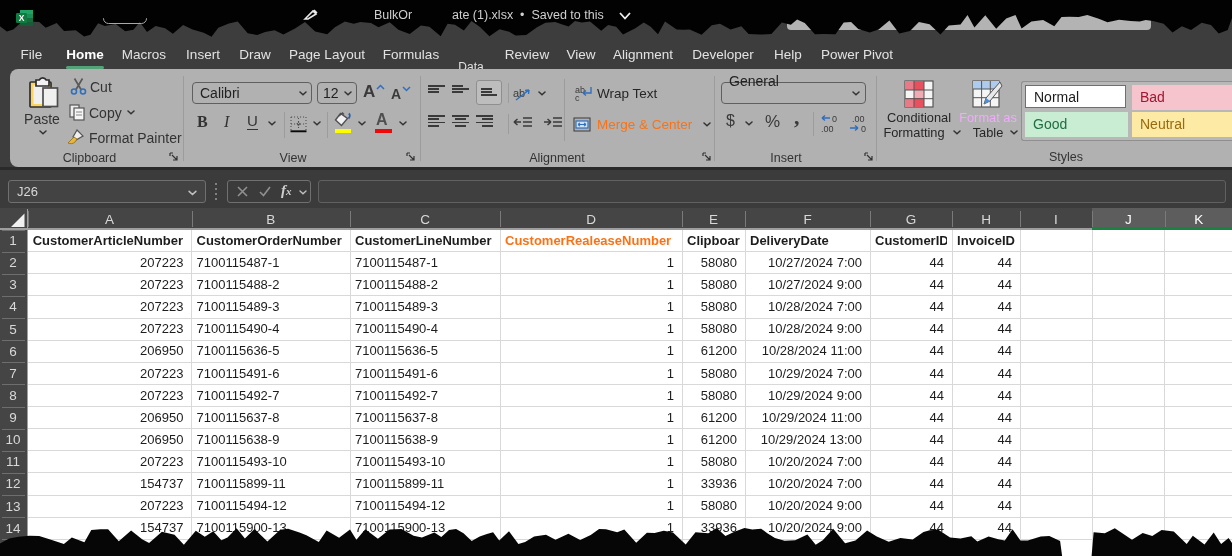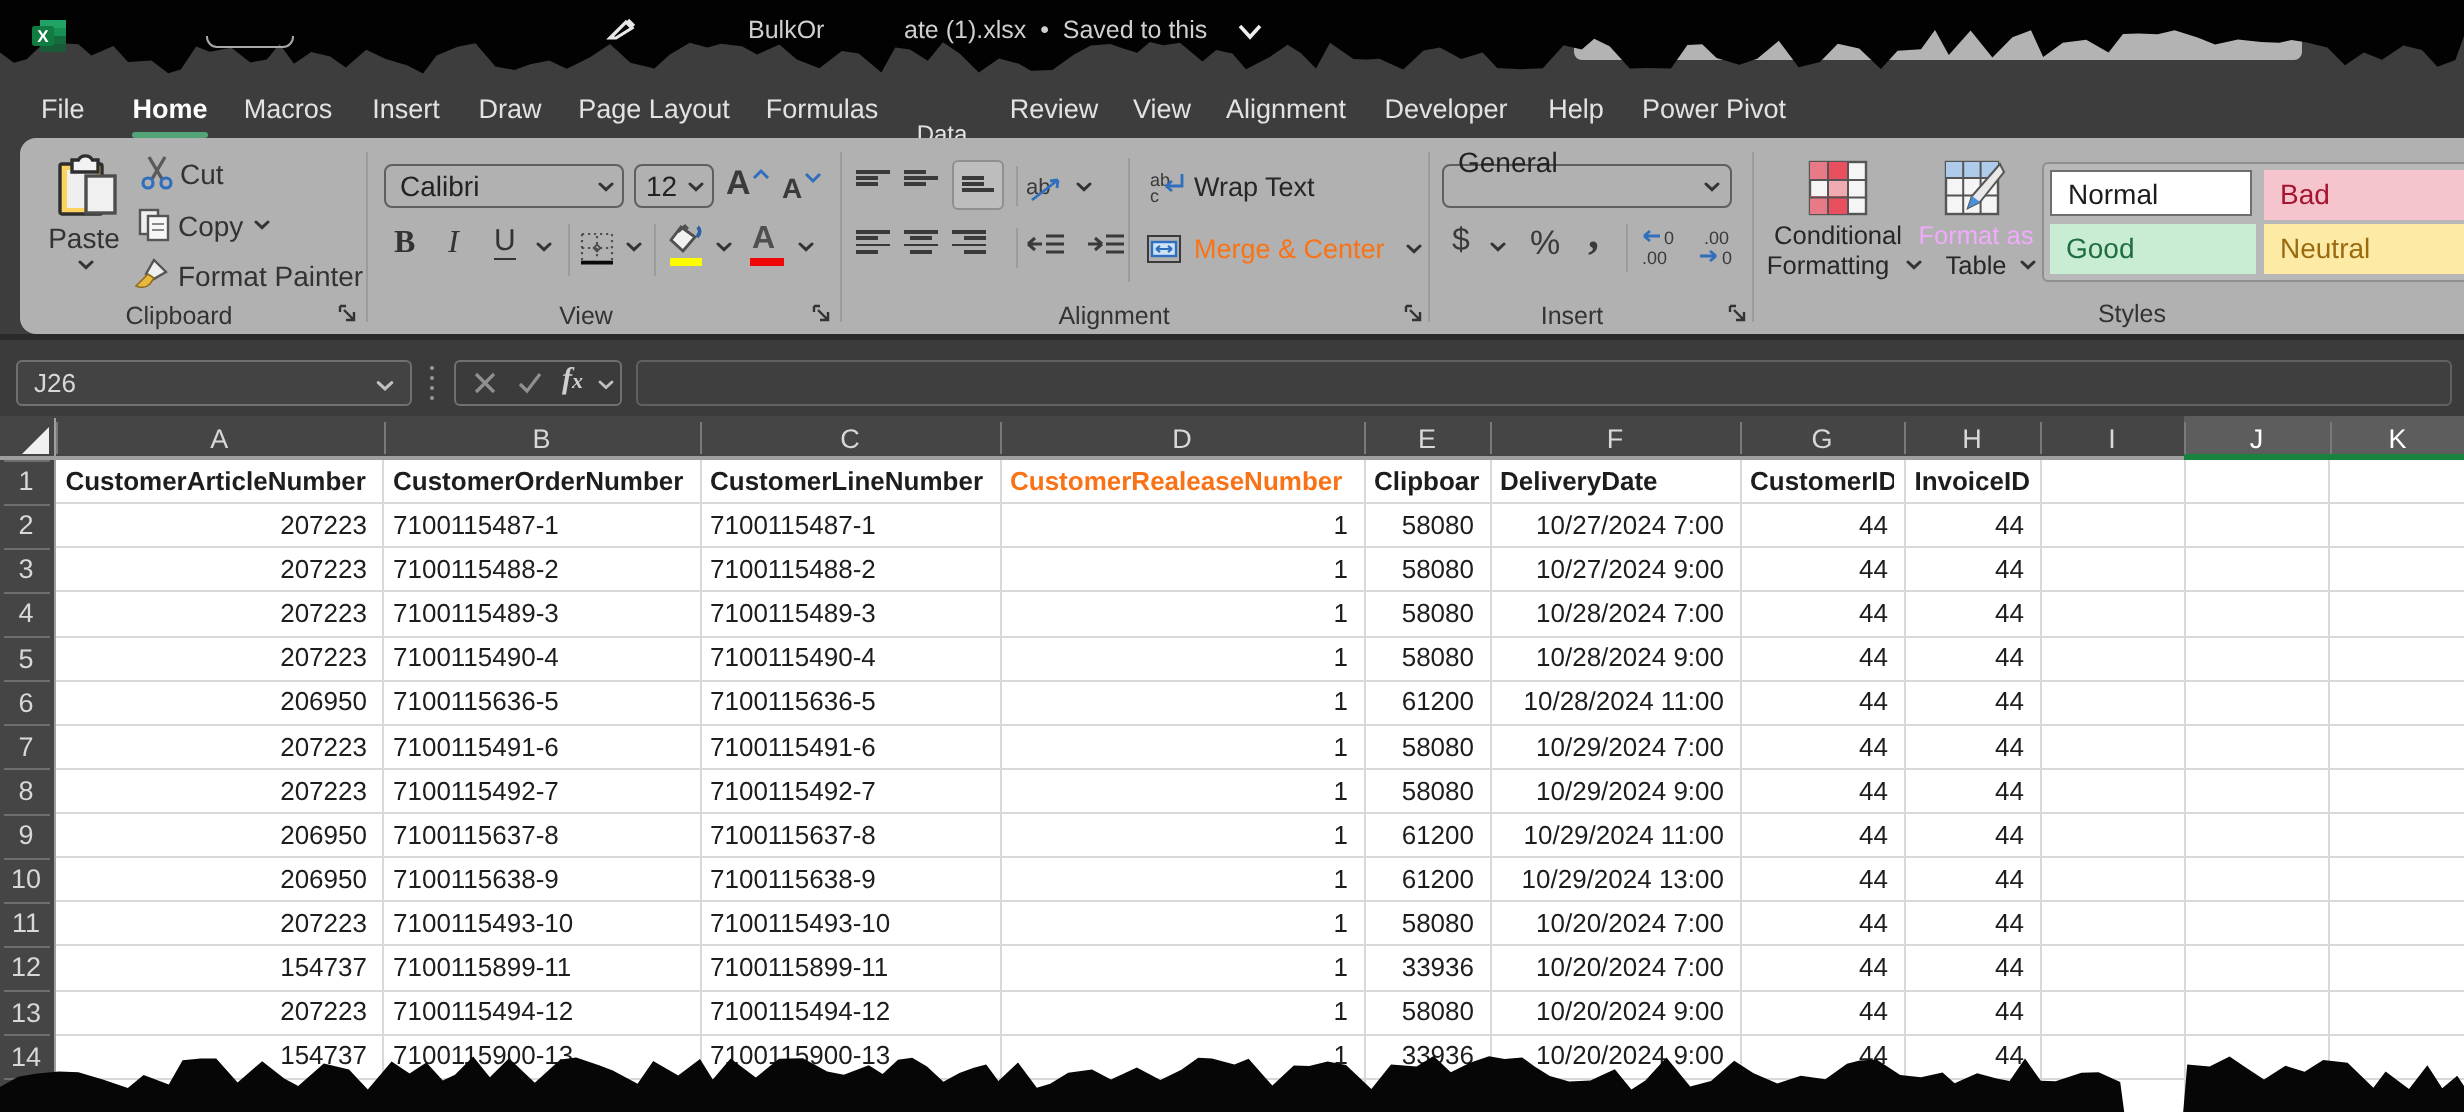--- a/index.html
+++ b/index.html
@@ -335,21 +335,21 @@
 <div class="abs" style="left:27.7px;top:494.6px;width:1204.3px;height:1px;background:#d9d9d9"></div>
 <div class="abs" style="left:27.7px;top:516.7px;width:1204.3px;height:1px;background:#d9d9d9"></div>
 <div class="abs" style="left:27.7px;top:538.8px;width:1204.3px;height:1px;background:#d9d9d9"></div>
 <div class="abs" style="left:27.7px;width:158.8px;text-align:left;padding-left:5px;top:229.7px;height:22.1px;font-weight:bold;color:#1d1d1d;font-size:13px;line-height:22.1px;white-space:nowrap;overflow:hidden">CustomerArticleNumber</div>
 <div class="abs" style="left:191.5px;width:153.5px;text-align:left;padding-left:5px;top:229.7px;height:22.1px;font-weight:bold;color:#1d1d1d;font-size:13px;line-height:22.1px;white-space:nowrap;overflow:hidden">CustomerOrderNumber</div>
 <div class="abs" style="left:350.0px;width:145.0px;text-align:left;padding-left:5px;top:229.7px;height:22.1px;font-weight:bold;color:#1d1d1d;font-size:13px;line-height:22.1px;white-space:nowrap;overflow:hidden">CustomerLineNumber</div>
 <div class="abs" style="left:500.0px;width:177.0px;text-align:left;padding-left:5px;top:229.7px;height:22.1px;font-weight:bold;color:#f97316;font-size:13px;line-height:22.1px;white-space:nowrap;overflow:hidden">CustomerRealeaseNumber</div>
 <div class="abs" style="left:682.0px;width:58.0px;text-align:left;padding-left:5px;top:229.7px;height:22.1px;font-weight:bold;color:#1d1d1d;font-size:13px;line-height:22.1px;white-space:nowrap;overflow:hidden">Clipboard</div>
 <div class="abs" style="left:745.0px;width:120.0px;text-align:left;padding-left:5px;top:229.7px;height:22.1px;font-weight:bold;color:#1d1d1d;font-size:13px;line-height:22.1px;white-space:nowrap;overflow:hidden">DeliveryDate</div>
 <div class="abs" style="left:870.0px;width:77.0px;text-align:left;padding-left:5px;top:229.7px;height:22.1px;font-weight:bold;color:#1d1d1d;font-size:13px;line-height:22.1px;white-space:nowrap;overflow:hidden">CustomerID</div>
-<div class="abs" style="left:952.0px;width:63.0px;text-align:right;padding-left:5px;top:229.7px;height:27px;font-weight:bold;color:#1d1d1d;font-size:13px;line-height:22.1px;white-space:nowrap;overflow:hidden">InvoiceID</div>
+<div class="abs" style="left:952.0px;width:63.0px;text-align:center;padding-left:5px;top:229.7px;height:27px;font-weight:bold;color:#1d1d1d;font-size:13px;line-height:22.1px;white-space:nowrap;overflow:hidden">InvoiceID</div>
 <div class="abs" style="left:27.7px;width:159.8px;text-align:right;padding-right:4px;top:251.8px;height:22.1px;color:#1d1d1d;font-size:13px;line-height:22.1px;white-space:nowrap;overflow:hidden">207223</div>
 <div class="abs" style="left:191.5px;width:153.5px;text-align:left;padding-left:5px;top:251.8px;height:22.1px;color:#1d1d1d;font-size:13px;line-height:22.1px;white-space:nowrap;overflow:hidden">7100115487-1</div>
 <div class="abs" style="left:350.0px;width:145.0px;text-align:left;padding-left:5px;top:251.8px;height:22.1px;color:#1d1d1d;font-size:13px;line-height:22.1px;white-space:nowrap;overflow:hidden">7100115487-1</div>
 <div class="abs" style="left:500.0px;width:178.0px;text-align:right;padding-right:4px;top:251.8px;height:22.1px;color:#1d1d1d;font-size:13px;line-height:22.1px;white-space:nowrap;overflow:hidden">1</div>
 <div class="abs" style="left:682.0px;width:59.0px;text-align:right;padding-right:4px;top:251.8px;height:22.1px;color:#1d1d1d;font-size:13px;line-height:22.1px;white-space:nowrap;overflow:hidden">58080</div>
 <div class="abs" style="left:745.0px;width:121.0px;text-align:right;padding-right:4px;top:251.8px;height:22.1px;color:#1d1d1d;font-size:13px;line-height:22.1px;white-space:nowrap;overflow:hidden">10/27/2024 7:00</div>
 <div class="abs" style="left:870.0px;width:78.0px;text-align:right;padding-right:4px;top:251.8px;height:22.1px;color:#1d1d1d;font-size:13px;line-height:22.1px;white-space:nowrap;overflow:hidden">44</div>
 <div class="abs" style="left:952.0px;width:64.0px;text-align:right;padding-right:4px;top:251.8px;height:22.1px;color:#1d1d1d;font-size:13px;line-height:22.1px;white-space:nowrap;overflow:hidden">44</div>
 <div class="abs" style="left:27.7px;width:159.8px;text-align:right;padding-right:4px;top:274.0px;height:22.1px;color:#1d1d1d;font-size:13px;line-height:22.1px;white-space:nowrap;overflow:hidden">207223</div>
 <div class="abs" style="left:191.5px;width:153.5px;text-align:left;padding-left:5px;top:274.0px;height:22.1px;color:#1d1d1d;font-size:13px;line-height:22.1px;white-space:nowrap;overflow:hidden">7100115488-2</div>

